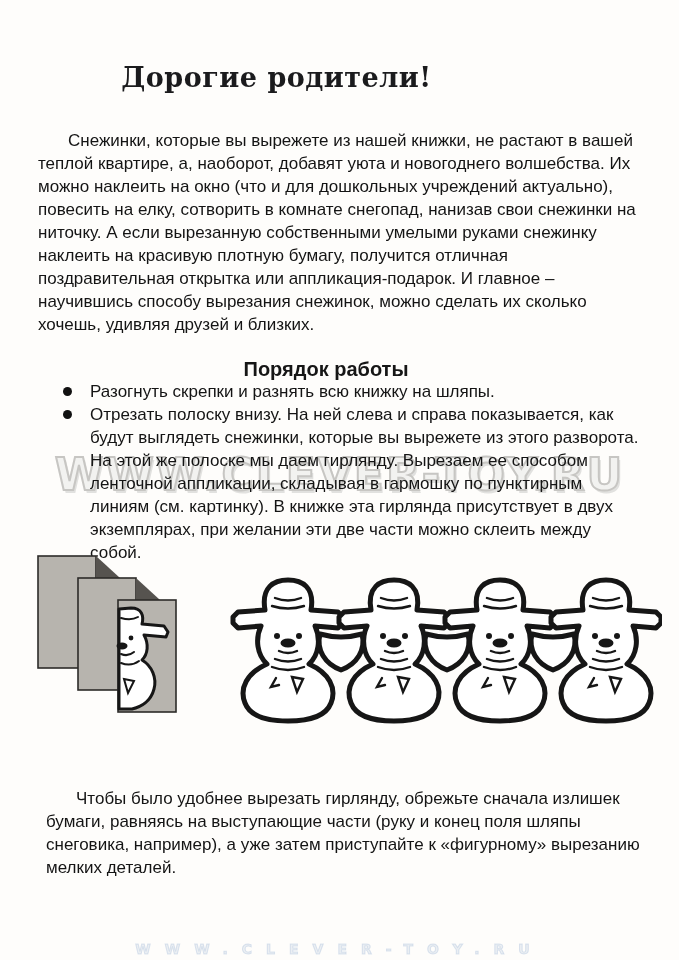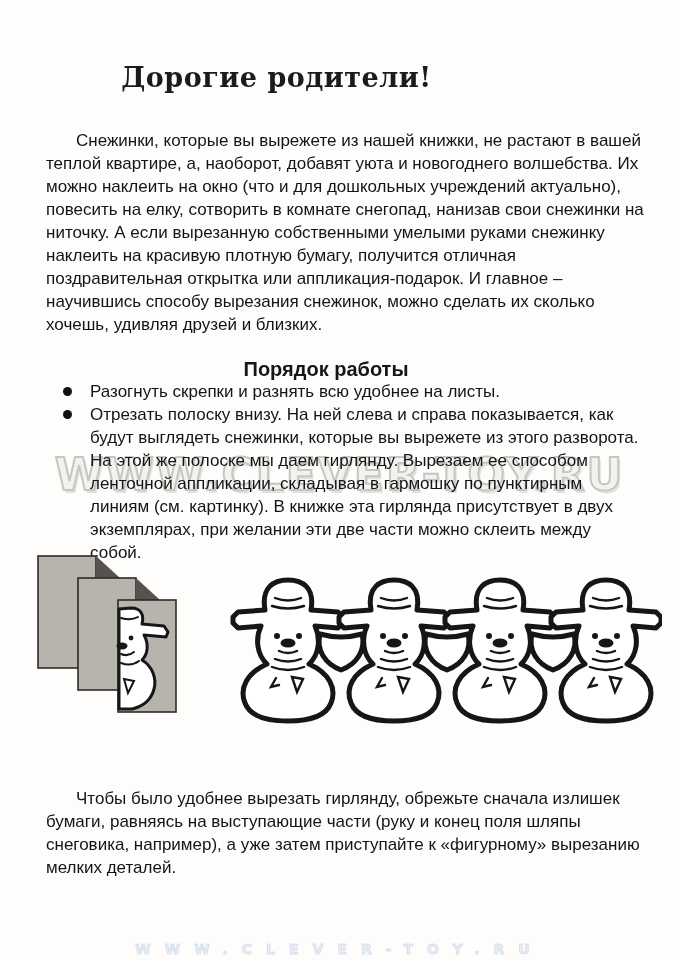--- a/index.html
+++ b/index.html
@@ -9,21 +9,21 @@
     font-family:"Liberation Sans", sans-serif; color:#141414;
   }
   .layer { position:absolute; z-index:1; }
 
   .title {
     top:44px; left:0; width:553px; text-align:center;
     font-family:"DejaVu Serif", serif; font-weight:bold;
     font-size:27px; letter-spacing:0.5px; color:#1b1b1d;
   }
   .bodytext { font-size:17px; line-height:23px; }
-  .intro { top:112px; left:46px; width:598px; text-indent:30px; }
+  .intro { top:112px; left:38px; width:598px; text-indent:30px; }
   .subhead {
     top:341px; left:0; width:652px; text-align:center;
     font-size:20px; font-weight:bold; color:#161616;
   }
   ul.steps { top:380px; left:62px; width:578px; margin:0; padding:0; list-style:none; }
   ul.steps li { position:relative; padding-left:28px; margin:0; }
   ul.steps li .dot {
     position:absolute; left:1px; top:7px; width:9px; height:9px;
     border-radius:50%; background:#111;
   }
@@ -68,21 +68,21 @@
 
   <h1 class="layer title">Дорогие родители!</h1>
 
   <p class="layer bodytext intro">Снежинки, которые вы вырежете из нашей книжки, не растают в вашей теплой квартире, а, наоборот, добавят уюта и новогоднего волшебства. Их можно наклеить на окно (что и для дошкольных учреждений актуально), повесить на елку, сотворить в комнате снегопад, нанизав свои снежинки на ниточку. А если вырезанную собственными умелыми руками снежинку наклеить на красивую плотную бумагу, получится отличная поздравительная открытка или аппликация-подарок. И главное – научившись способу вырезания снежинок, можно сделать их сколько хочешь, удивляя друзей и близких.</p>
 
   <h2 class="layer subhead">Порядок работы</h2>
 
   <ul class="layer bodytext steps">
     <li>
       <span class="dot"></span>
-      <span>Разогнуть скрепки и разнять всю удобнее на листы.</span>
+      <span>Разогнуть скрепки и разнять всю книжку на шляпы.</span>
     </li>
     <li>
       <span class="dot"></span>
       <span>Отрезать полоску внизу. На ней слева и справа показывается, как будут выглядеть снежинки, которые вы вырежете из этого разворота. На этой же полоске мы даем гирлянду. Вырезаем ее способом ленточной аппликации, складывая в гармошку по пунктирным линиям (см. картинку). В книжке эта гирлянда присутствует в двух экземплярах, при желании эти две части можно склеить между собой.</span>
     </li>
   </ul>
 
   <div class="layer figure">
 
     <svg class="folded" width="142" height="166" viewBox="0 0 142 166">

